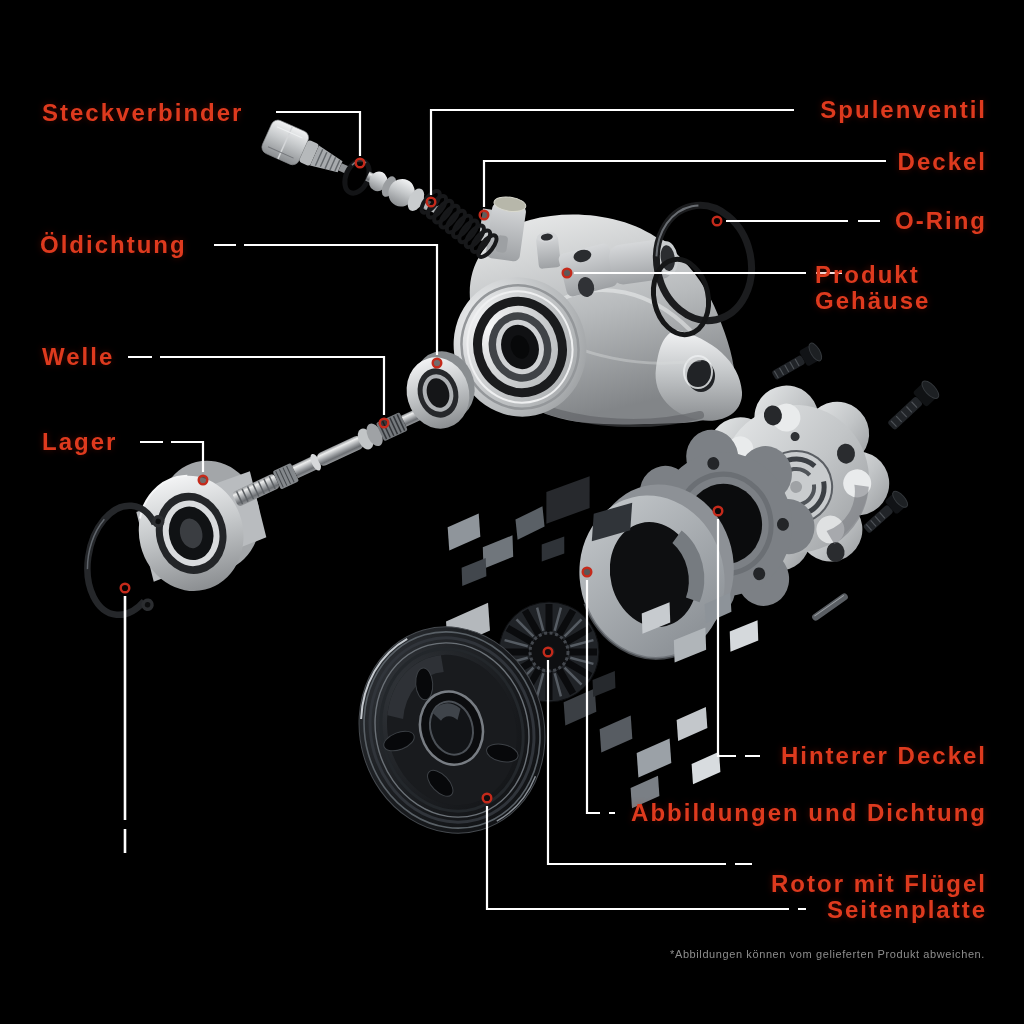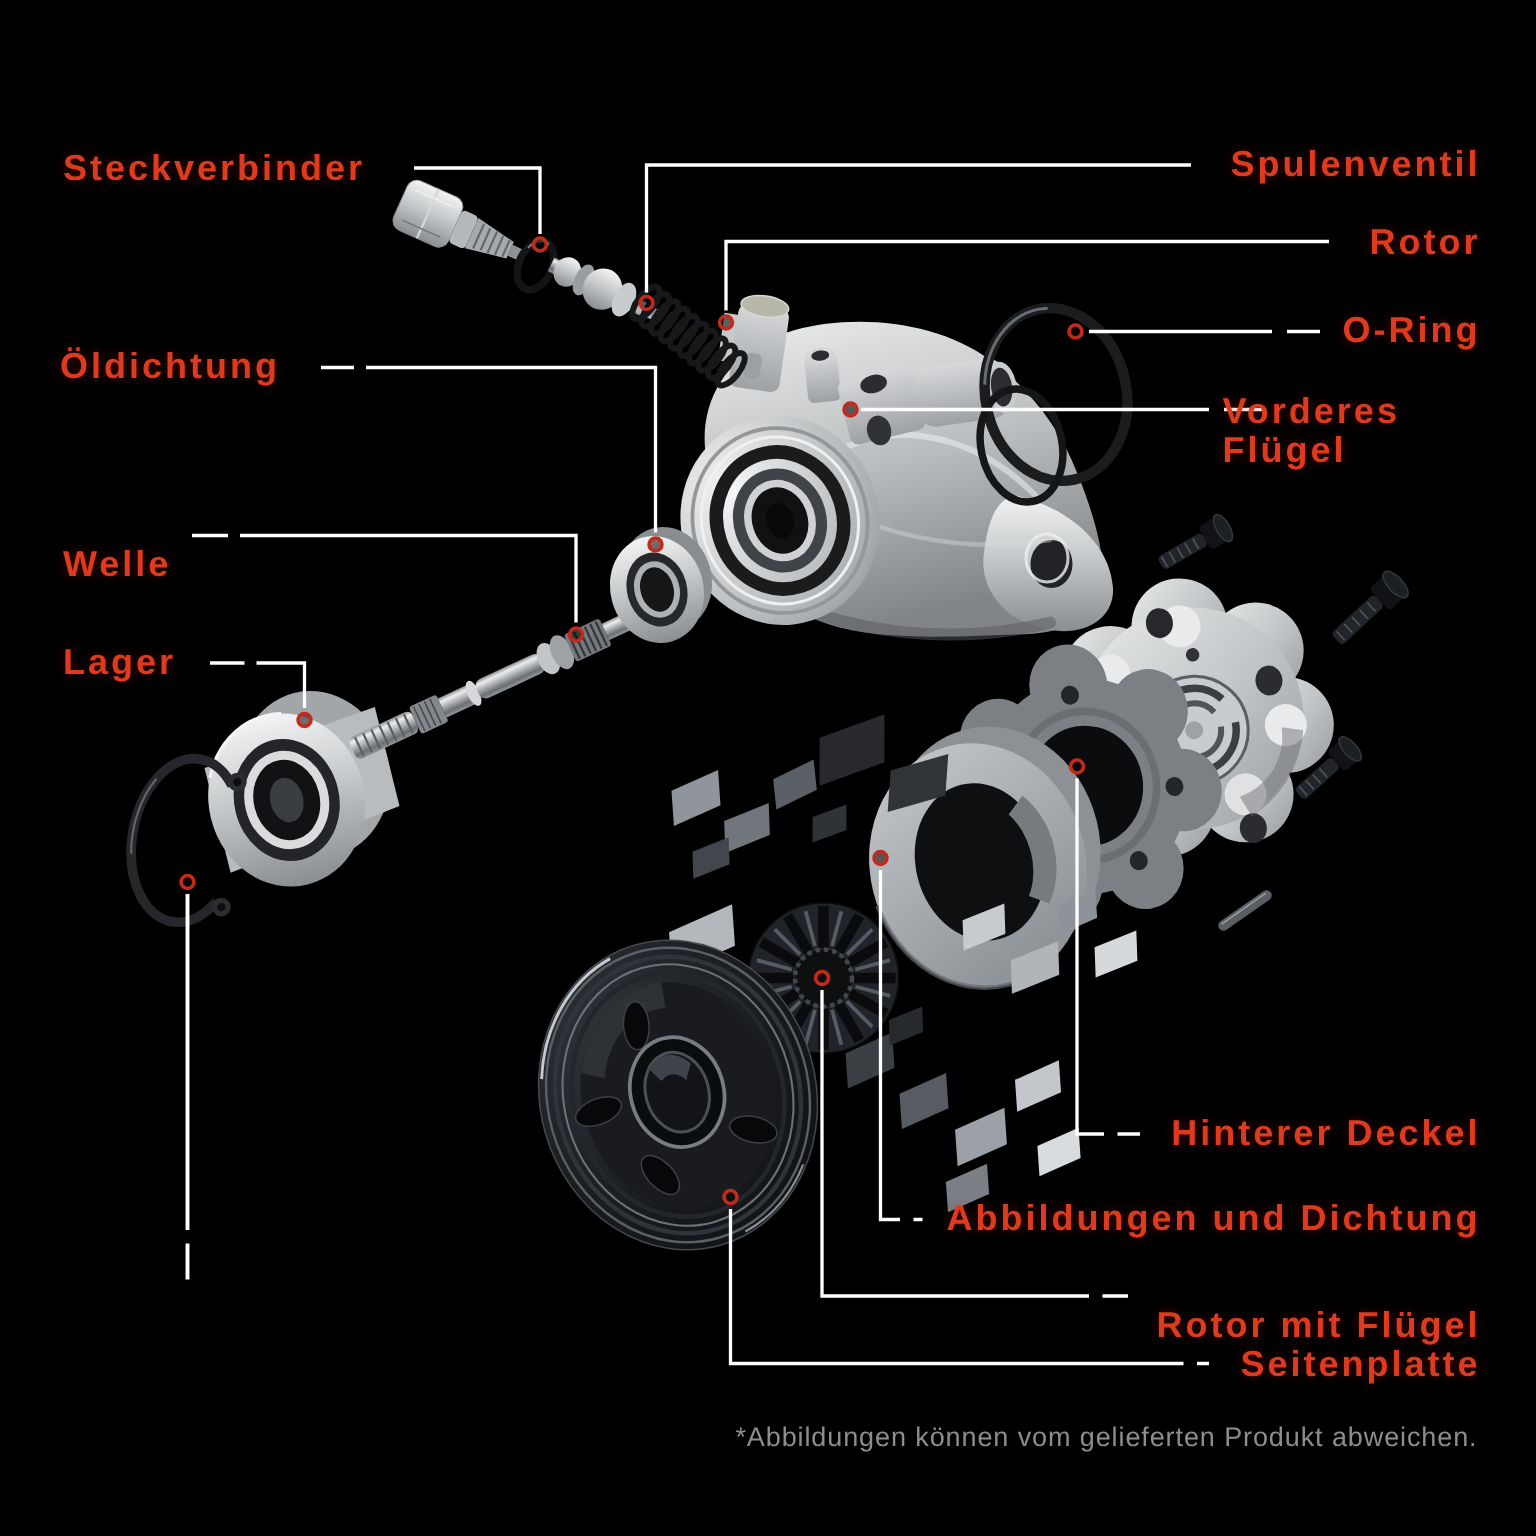--- a/index.html
+++ b/index.html
@@ -3,21 +3,21 @@
 <meta charset="utf-8">
 <style>
   html,body{margin:0;padding:0;background:#000;}
   .stage{position:relative;width:1024px;height:1024px;background:#000;overflow:hidden;
          font-family:"Liberation Sans",sans-serif;}
   .stage svg{position:absolute;left:0;top:0;}
   .lbl{position:absolute;color:#de3a1e;font-weight:700;font-size:24px;letter-spacing:2px;
        line-height:26px;white-space:nowrap;text-shadow:0 0 7px rgba(190,30,8,.35);}
   .lbl.right{}
   .lbl.wrap{white-space:normal;width:172px;}
-  .footnote{position:absolute;color:#8d8d8d;font-size:18px;letter-spacing:.6px;
+  .footnote{position:absolute;color:#8d8d8d;font-size:11px;letter-spacing:.6px;
             font-weight:400;text-align:center;}
 </style>
 </head>
 <body>
 
 <div class="stage">
 
 <svg width="1024" height="1024" viewBox="0 0 1024 1024">
   <defs>
     <linearGradient id="gSilver" x1="0" y1="0" x2="0" y2="1">
@@ -426,25 +426,25 @@
     <circle cx="125" cy="588" r="4.3"></circle>
     <circle cx="718" cy="511" r="4.3"></circle>
     <circle cx="587" cy="572" r="4.3"></circle>
     <circle cx="548" cy="652" r="4.3"></circle>
     <circle cx="487" cy="798" r="4.3"></circle>
   </g>
 </svg>
 
 <div class="lbl" style="left:42px;top:100px">Steckverbinder</div>
 <div class="lbl right" style="right:37px;top:97px">Spulenventil</div>
-<div class="lbl right" style="right:37px;top:149px">Rotor</div>
+<div class="lbl right" style="right:37px;top:149px">Deckel</div>
 <div class="lbl right" style="right:37px;top:208px">O-Ring</div>
-<div class="lbl right wrap" style="right:37px;top:262px">Vorderes Flügel</div>
+<div class="lbl right wrap" style="right:37px;top:262px">Produkt Gehäuse</div>
 <div class="lbl" style="left:40px;top:232px">Öldichtung</div>
-<div class="lbl" style="left:42px;top:364px">Welle</div>
+<div class="lbl" style="left:42px;top:344px">Welle</div>
 <div class="lbl" style="left:42px;top:429px">Lager</div>
 <div class="lbl right" style="right:37px;top:743px">Hinterer Deckel</div>
 <div class="lbl right" style="right:37px;top:800px">Abbildungen und Dichtung</div>
 <div class="lbl right" style="right:37px;top:871px">Rotor mit Flügel</div>
 <div class="lbl right" style="right:37px;top:897px">Seitenplatte</div>
 
 <div class="footnote" style="right:39px;top:948px">*Abbildungen können vom gelieferten Produkt abweichen.</div>
 
 </div>
 

